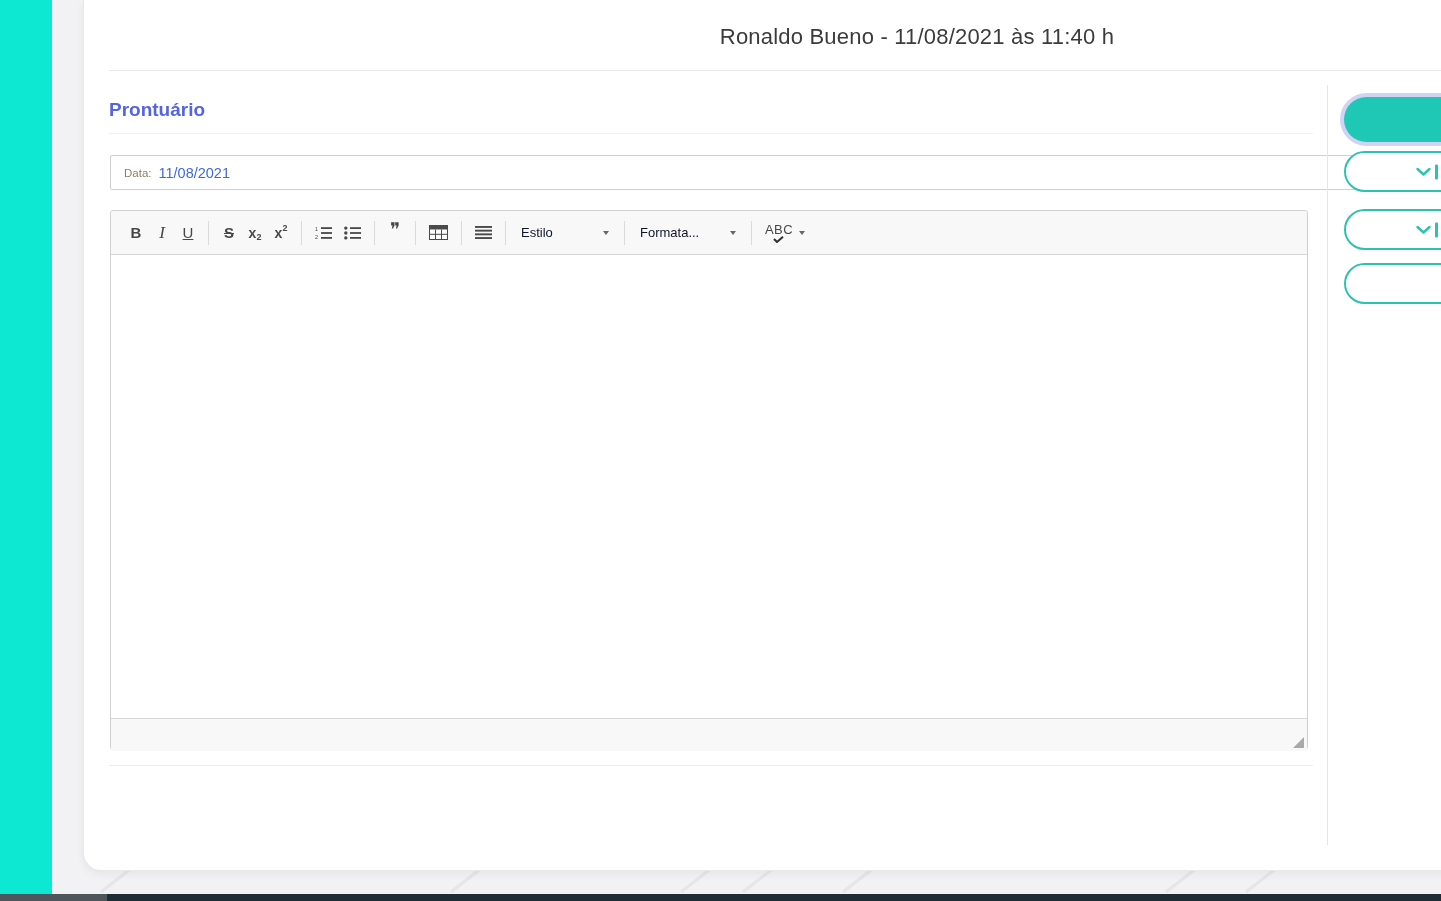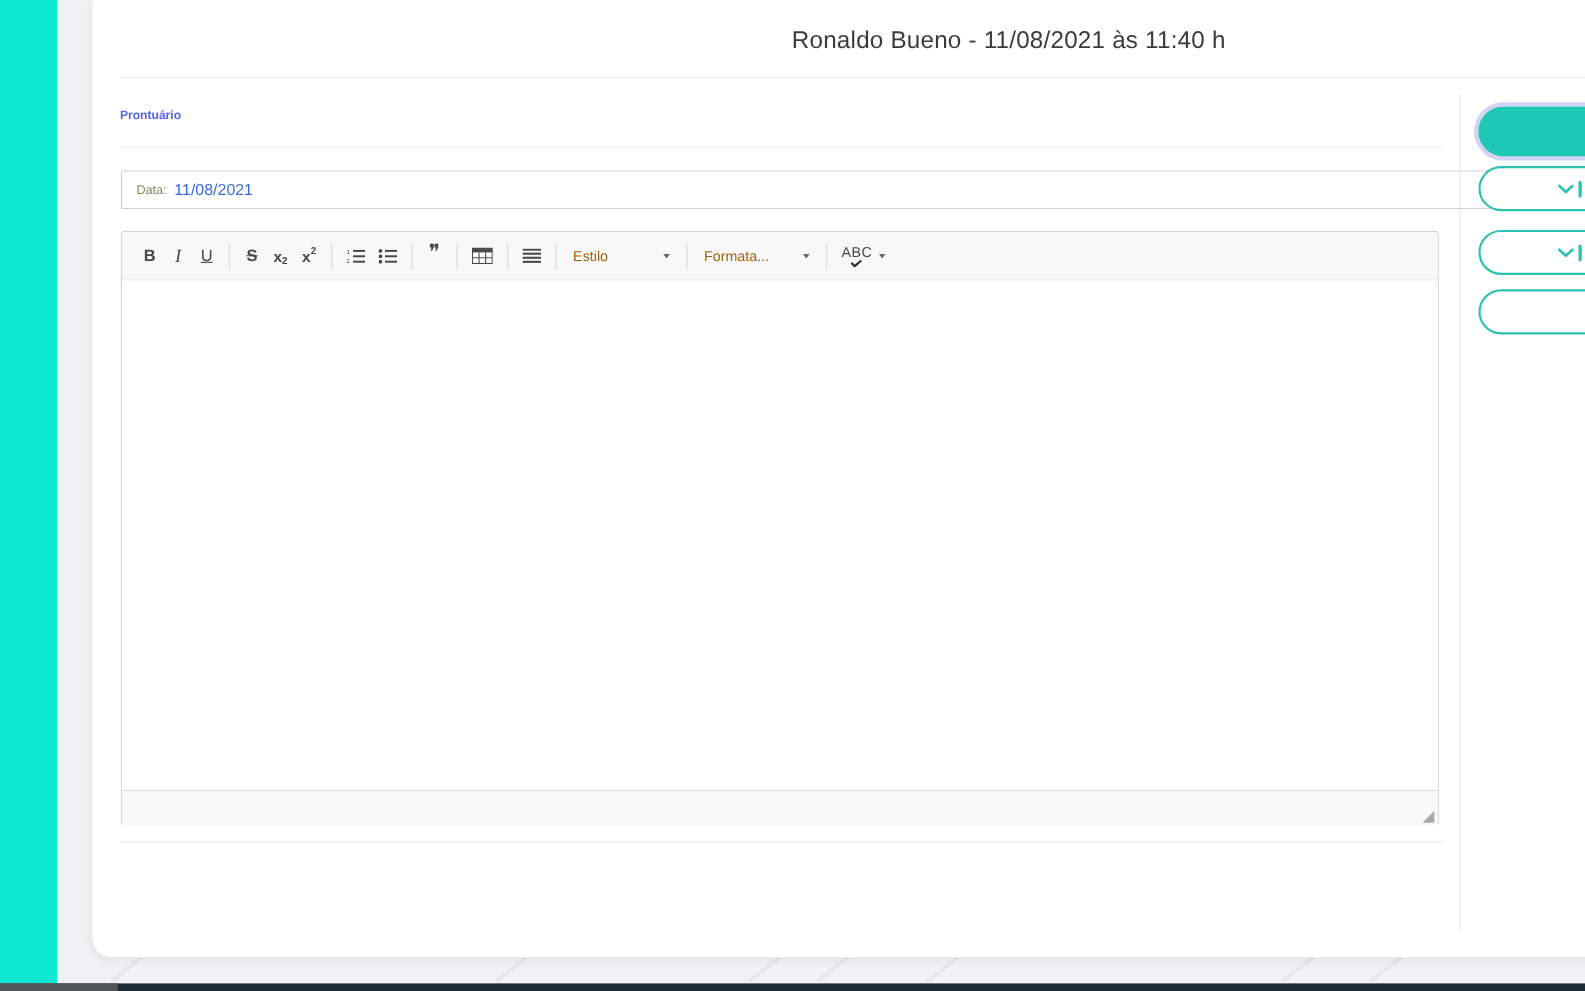--- a/index.html
+++ b/index.html
@@ -20,21 +20,21 @@
           box-shadow:0 3px 8px rgba(40,40,60,0.06); box-sizing:border-box; }
 
   .title { position:absolute; top:24px; left:0; width:100%; text-align:center;
            font-size:22px; color:#3b3b3b; letter-spacing:0.2px; }
 
   .hr { position:absolute; height:1px; background:#e9e9eb; }
   .hr-title   { top:70px;  left:25px; right:0; }
   .hr-section { top:133px; left:25px; width:1204px; background:#efefef; }
   .hr-bottom  { top:765px; left:25px; width:1204px; background:#ececee; }
 
-  .section-label { position:absolute; top:99px; left:25px; font-size:11px; font-weight:700;
+  .section-label { position:absolute; top:99px; left:25px; font-size:19px; font-weight:700;
                    color:#5464e4; cursor:pointer; }
 
   .date-field { position:absolute; top:155px; left:26px; width:1297px; height:35px;
                 border:1px solid #cfcfcf; border-radius:2px; background:#fff;
                 display:flex; align-items:center; padding-left:13px; box-sizing:border-box; cursor:text; }
   .date-label { font-size:11.5px; color:#8d8165; margin-right:7px; }
   .date-value { font-size:14.5px; font-weight:400; color:#3e6bd9; }
 
   .editor { position:absolute; top:210px; left:26px; width:1198px; height:540px;
             border:1px solid #d1d1d1; border-radius:3px; background:#fff; box-sizing:border-box; }
@@ -46,21 +46,21 @@
   .tb-bold span   { font-weight:800; }
   .tb-italic span { font-family:"Liberation Serif", serif; font-style:italic; font-size:17px; }
   .tb-underline span { text-decoration:underline; }
   .tb-strike span { font-weight:700; text-decoration:line-through; }
   .xbase { font-weight:600; font-size:14px; }
   .sub-mark { font-size:9px; font-weight:700; margin-top:9px; }
   .sup-mark { font-size:9px; font-weight:700; margin-bottom:10px; }
   .quote-glyph { font-size:19px; line-height:10px; margin-top:-6px; color:#474747; }
   .tsep { width:1px; height:24px; background:#d9d9d9; margin:0 7px; flex:0 0 auto; }
   .tb-combo { display:flex; align-items:center; justify-content:space-between; background:none; border:none;
-              font-size:13px; color:#a16207; height:32px; padding:0 8px; cursor:pointer; font-family:inherit; }
+              font-size:13px; color:#0f172a; height:32px; padding:0 8px; cursor:pointer; font-family:inherit; }
   .combo-estilo  { width:104px; }
   .combo-formata { width:112px; }
   .caret { width:0; height:0; border-left:3.5px solid transparent; border-right:3.5px solid transparent;
            border-top:4px solid #666; flex:0 0 auto; }
   .abc-stack { display:flex; flex-direction:column; align-items:center; line-height:1; margin-right:6px; }
   .abc-text { font-size:13px; font-weight:400; color:#474747; letter-spacing:0.4px; }
 
   .content { height:463px; background:#fff; cursor:text; }
   .efooter { height:32px; background:#f8f8f8; border-top:1px solid #d6d6d6; position:relative;
              border-radius:0 0 3px 3px; }

